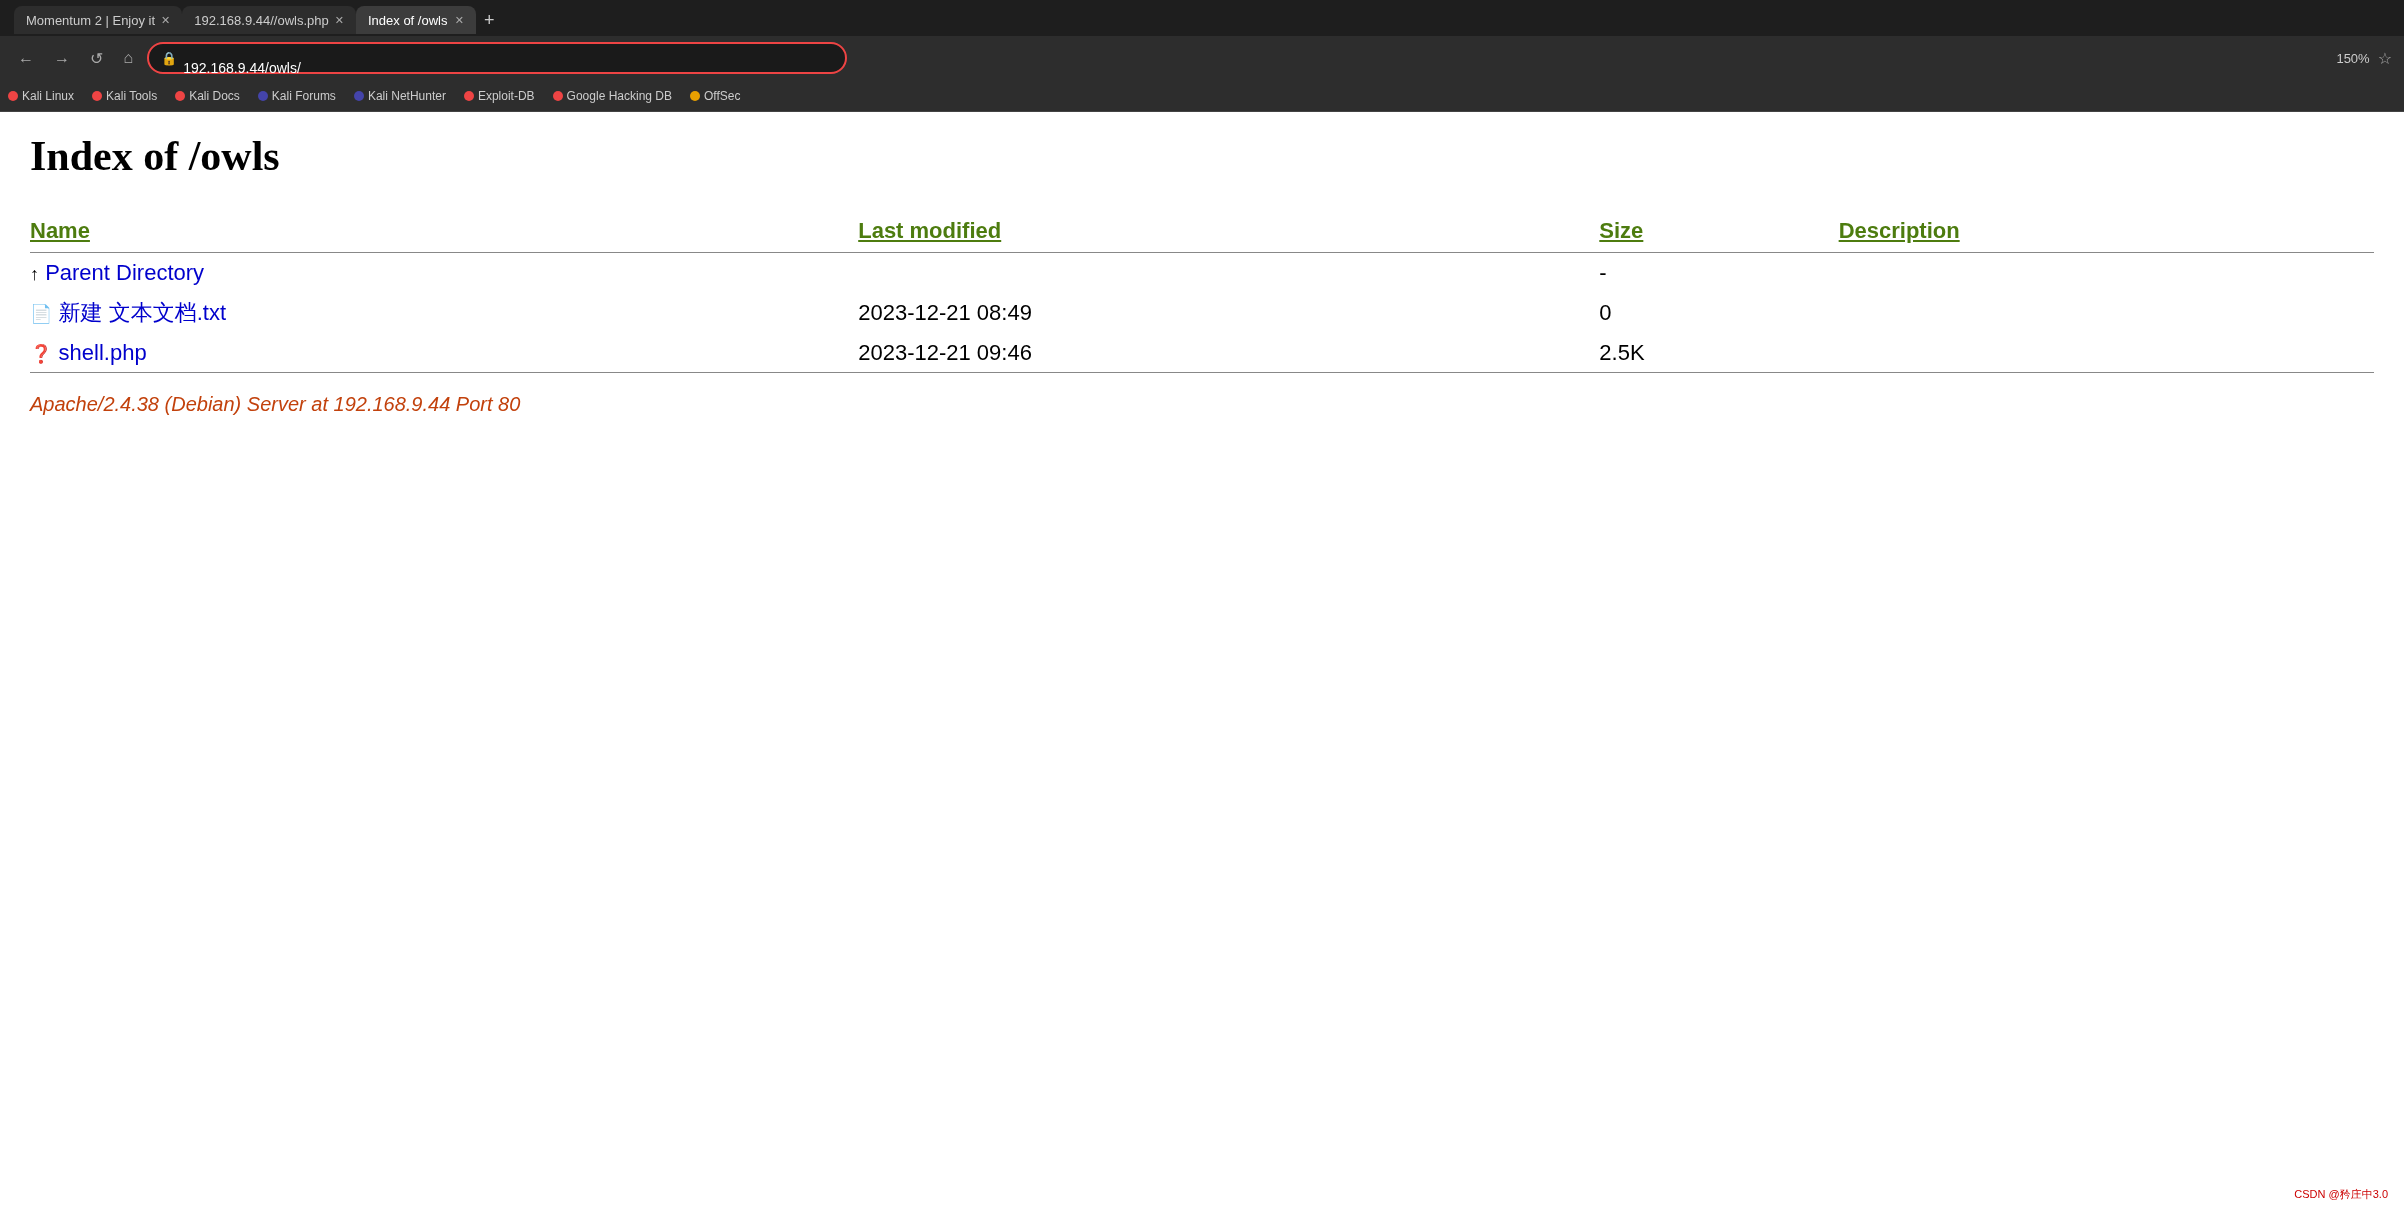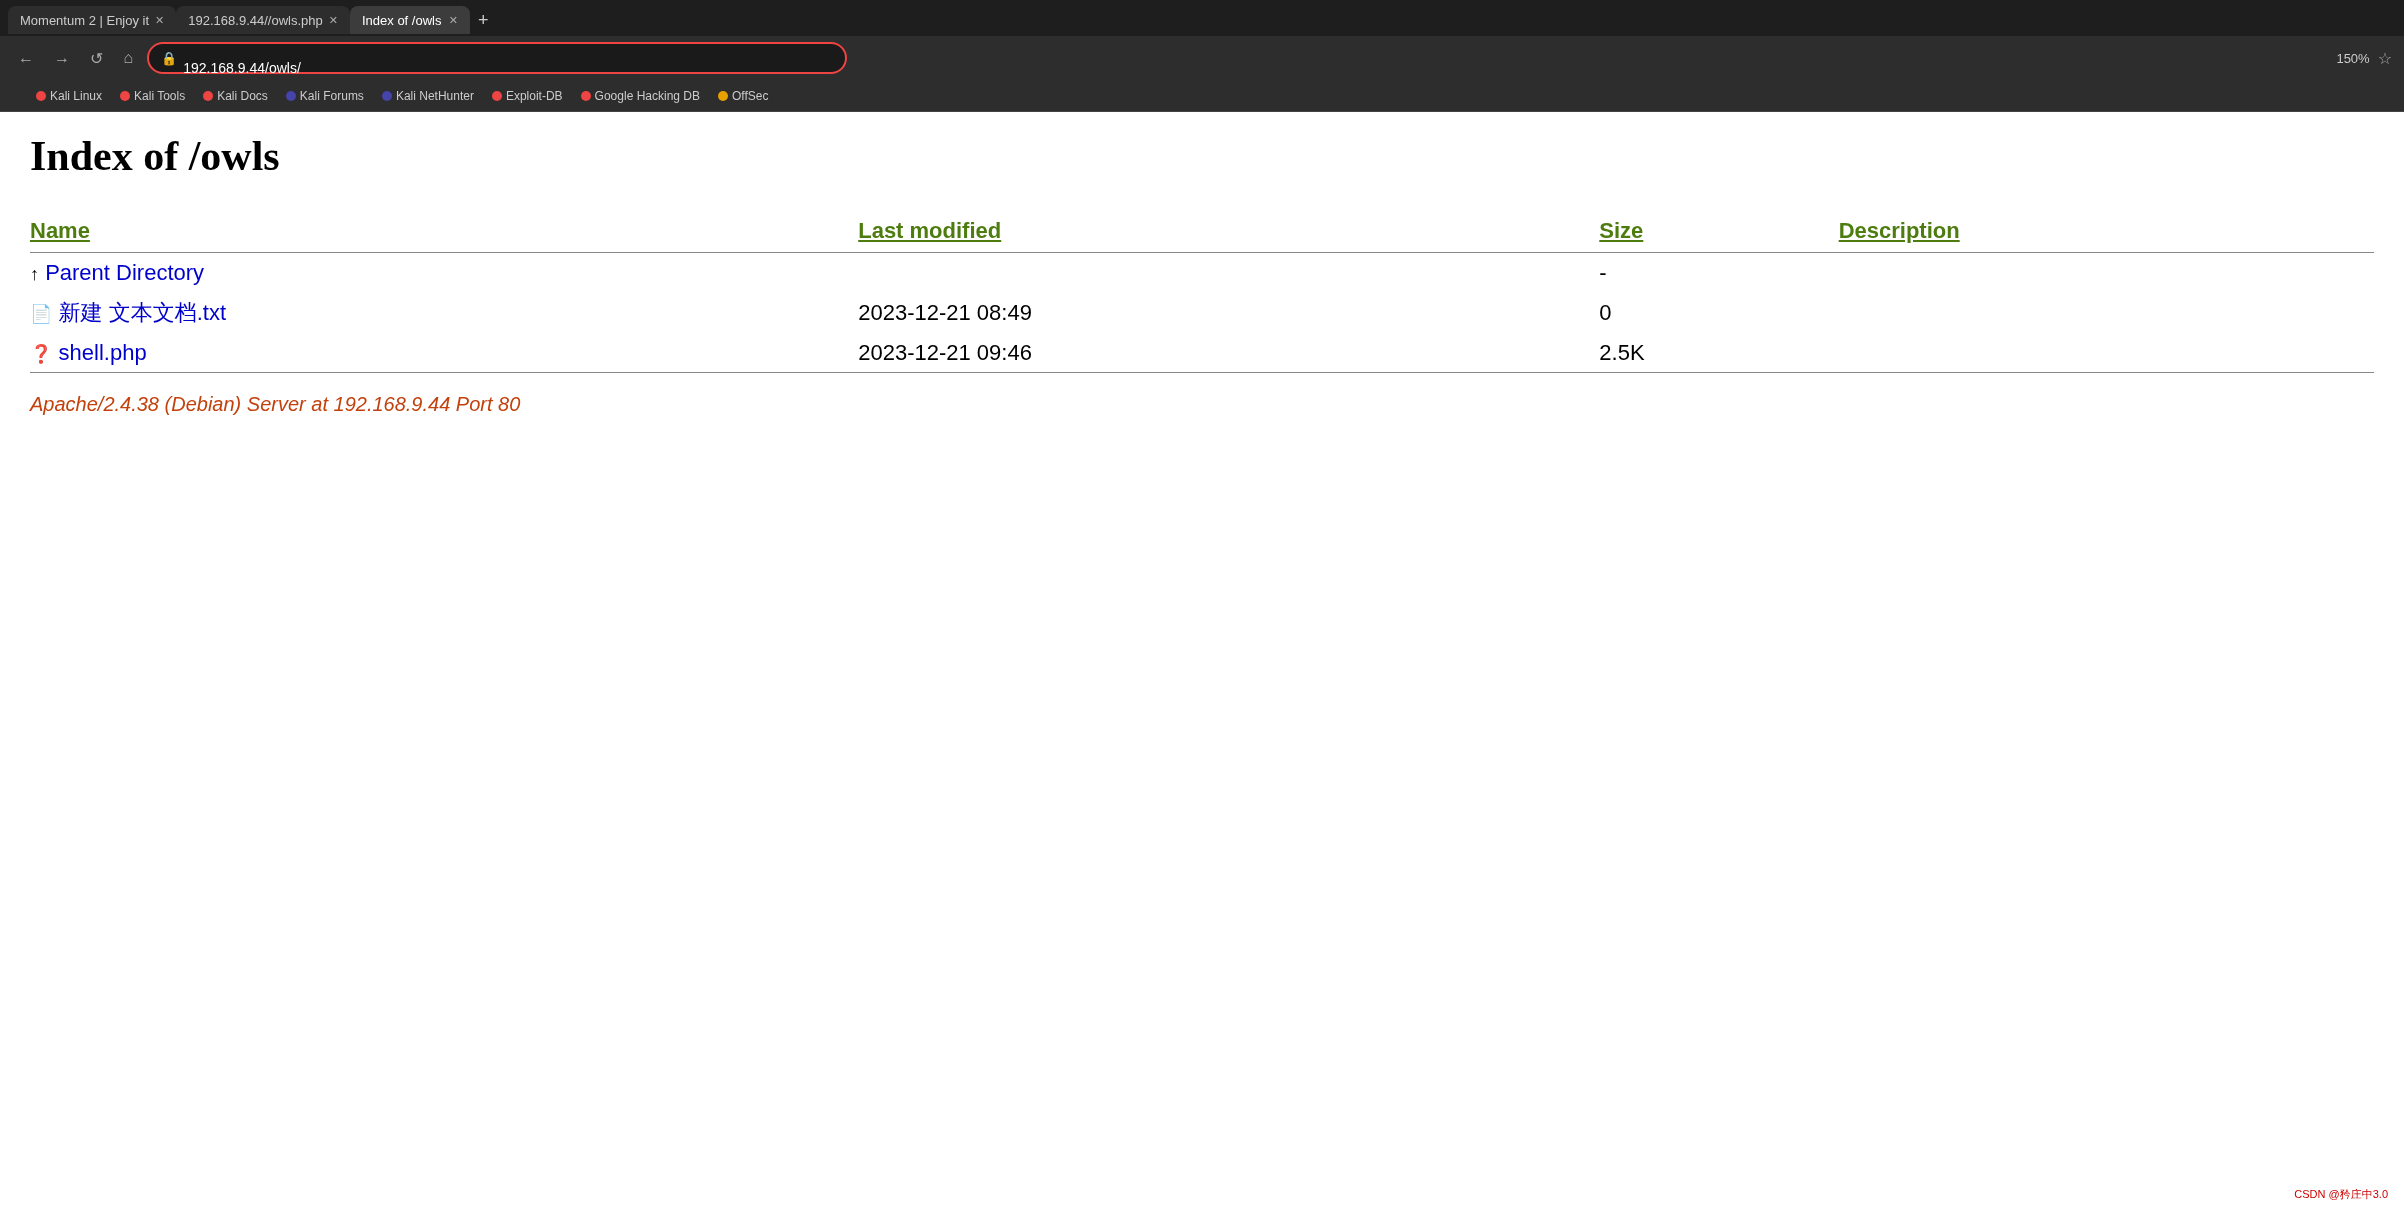--- a/index.html
+++ b/index.html
@@ -16,21 +16,21 @@
     .browser-chrome {
       background: #2d2d2d;
       width: 100%;
     }
 
     .tab-bar {
       display: flex;
       align-items: center;
       background: #1e1e1e;
       height: 36px;
-      padding: 0 8px;
+      padding: 0 14px;
       gap: 0;
     }
 
     .tab {
       display: flex;
       align-items: center;
       height: 28px;
       padding: 0 12px;
       background: #2d2d2d;
       border-radius: 8px 8px 0 0;
@@ -124,21 +124,21 @@
       color: #aaa;
       font-size: 16px;
       cursor: pointer;
     }
 
     .bookmarks-bar {
       display: flex;
       align-items: center;
       background: #2d2d2d;
       height: 32px;
-      padding: 0 28px;
+      padding: 0 0;
       gap: 2px;
       border-bottom: 1px solid #444;
     }
 
     .bookmark-item {
       display: flex;
       align-items: center;
       gap: 4px;
       padding: 3px 8px;
       border-radius: 4px;

